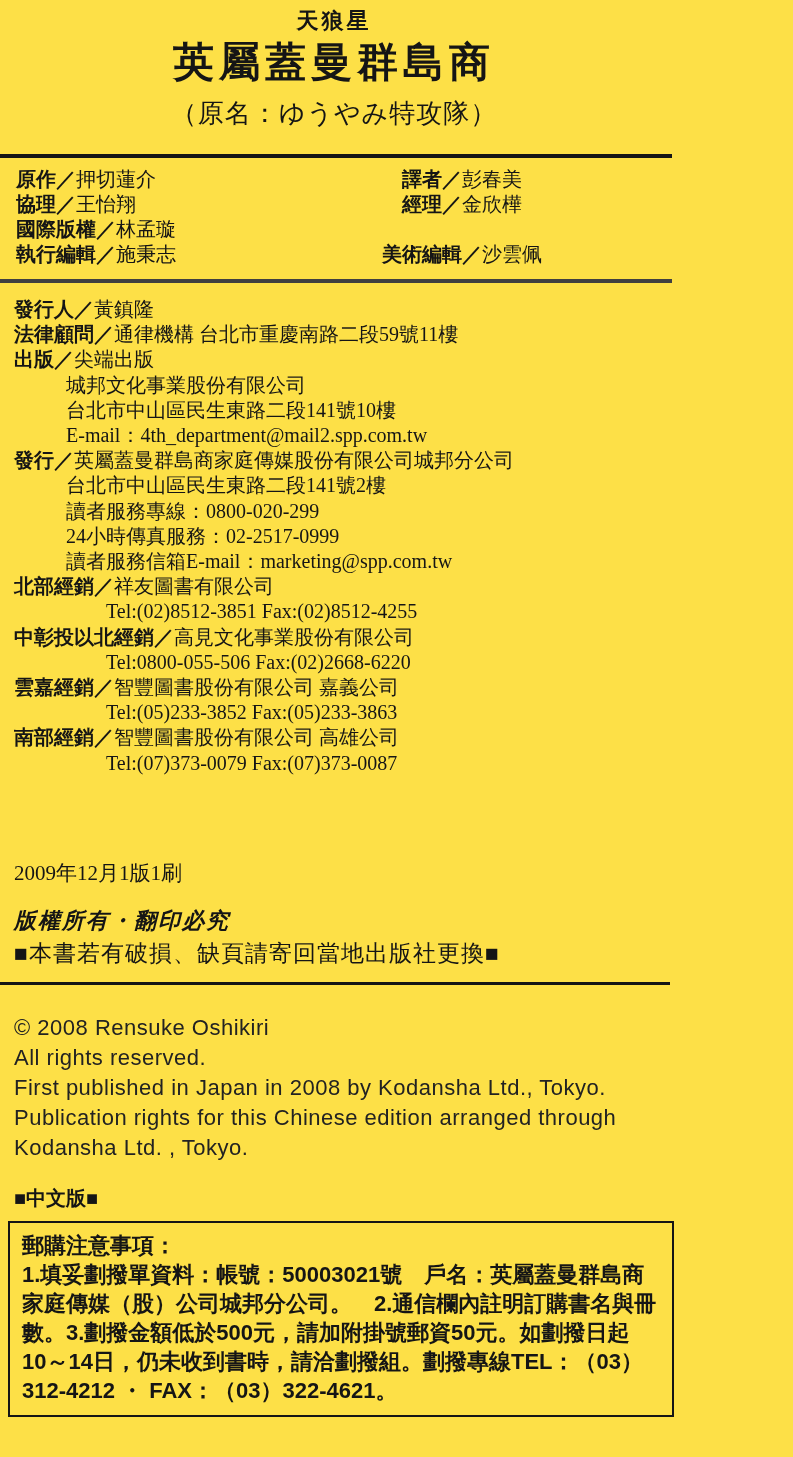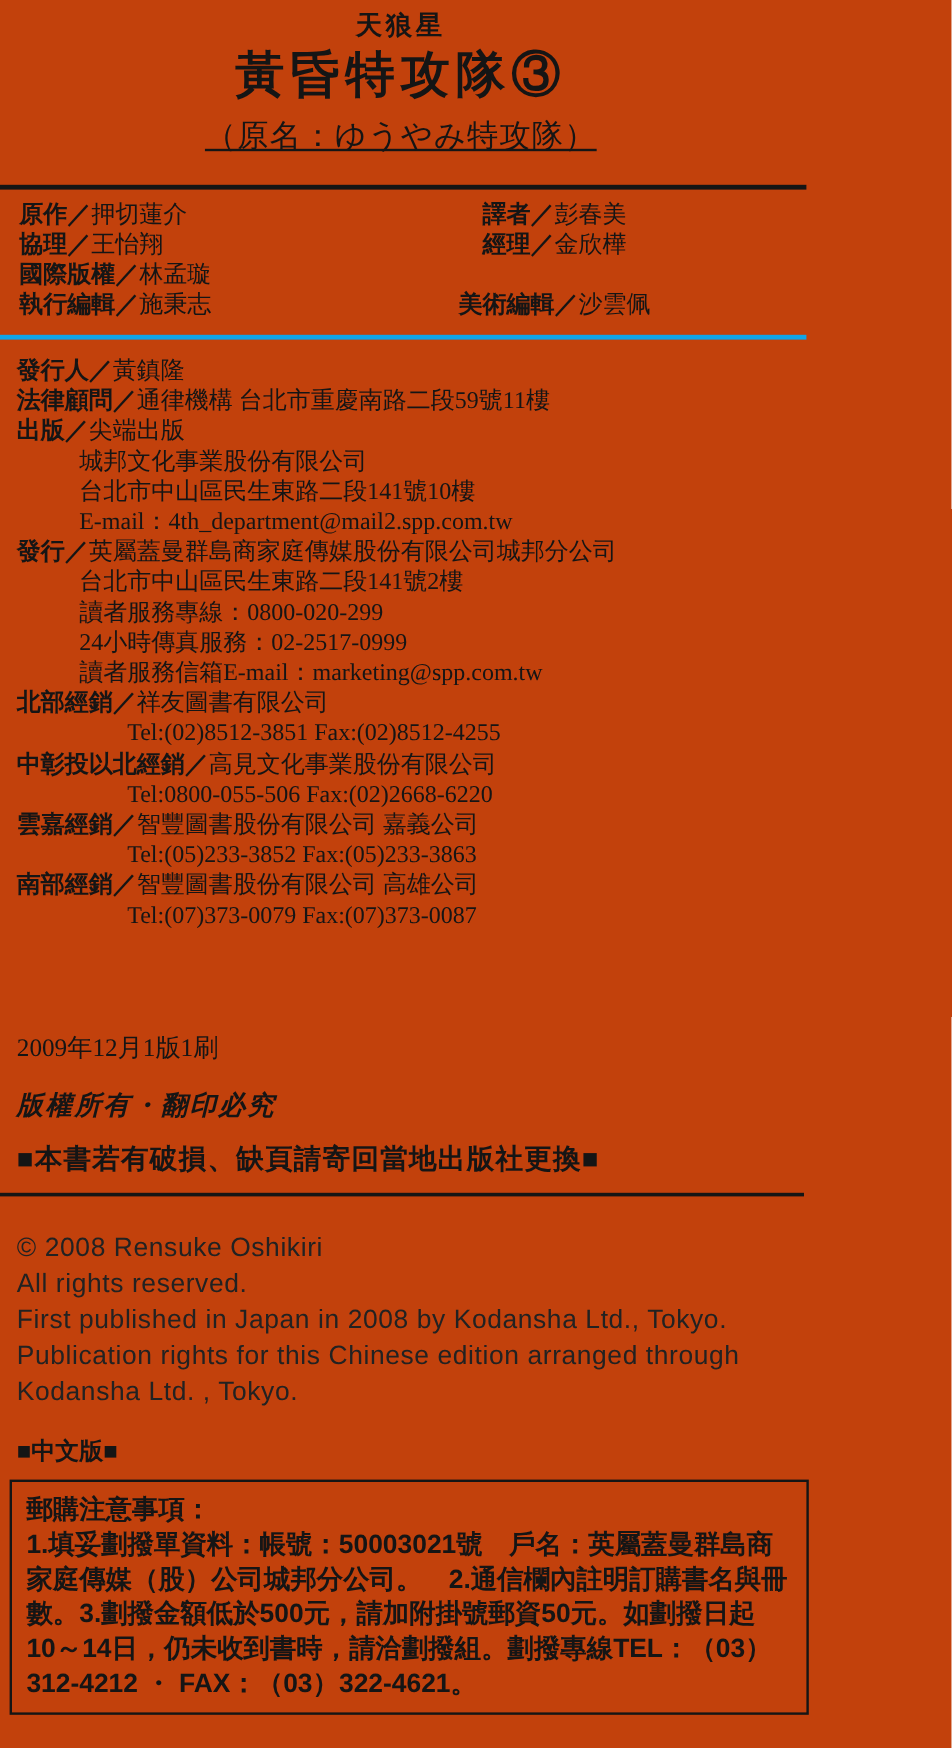--- a/index.html
+++ b/index.html
@@ -1,68 +1,68 @@
 <!DOCTYPE html>
 <html><head>
 <meta charset="utf-8">
 <style>
   html,body{margin:0;padding:0;background:#ffffff;}
   .page{
-    position:relative;width:793px;height:1457px;background:#c2410c;
+    position:relative;width:793px;height:1457px;background:#fde047;
     color:#151515;font-family:"Liberation Sans",sans-serif;
     overflow:hidden;box-sizing:border-box;padding:8px 0 0 14px;
   }
   
   .header{width:640px;text-align:center;}
   .series{font-size:22px;font-weight:700;letter-spacing:3px;line-height:26px;}
   .title{font-size:41px;font-weight:700;letter-spacing:5px;line-height:48px;margin-top:4px;}
-  .original{font-size:26px;font-weight:500;letter-spacing:1px;line-height:34px;margin-top:10px;text-decoration:underline;}
+  .original{font-size:26px;font-weight:500;letter-spacing:1px;line-height:34px;margin-top:10px;}
   
   .staff{
     margin:24px 0 0 -14px;width:672px;box-sizing:border-box;
-    border-top:4px solid #151515;border-bottom:4px solid #0ea5e9;
+    border-top:4px solid #151515;border-bottom:4px solid #404040;
     padding:9px 0 12px 16px;
   }
   .staff-row{display:flex;font-size:20px;line-height:25px;white-space:nowrap;}
   .staff-cell{display:block;}
   .staff-cell.left{width:236px;}
   .staff-cell.right{flex:1;text-align:center;}
   .lbl{font-weight:700;font-family:"Liberation Sans",sans-serif;}
   .val{font-weight:400;font-family:"Liberation Serif",serif;}
   
   .publishing{margin-top:14px;}
   .pub-line{font-size:20px;line-height:25.2px;white-space:nowrap;}
   .pub-line.ind1{padding-left:52px;}
   .pub-line.ind2{padding-left:92px;}
   
   .edition{margin-top:84px;font-size:21px;line-height:26px;font-family:"Liberation Serif",serif;}
   .rights{margin-top:22px;}
   .rights-line1{font-size:22px;font-weight:700;letter-spacing:2px;line-height:26px;font-style:italic;}
-  .rights-line2{font-size:23px;font-weight:700;letter-spacing:1px;line-height:30px;margin-top:16px;}
+  .rights-line2{font-size:23px;font-weight:400;letter-spacing:1px;line-height:30px;margin-top:4px;}
   .rule2{margin:14px 0 0 -14px;width:670px;border:none;border-top:3px solid #151515;height:0;}
   
   .english{margin-top:28px;font-size:22px;line-height:30px;letter-spacing:0.5px;color:#222;}
   .english div{white-space:nowrap;}
   
   .cn-mark{margin-top:20px;font-size:20px;font-weight:700;line-height:30px;}
   .mailbox{
     margin:8px 0 0 -6px;width:666px;box-sizing:border-box;
     border:2px solid #151515;padding:8px 20px 10px 12px;
     font-size:22px;line-height:29px;font-weight:600;
   }
   .mailbox div{white-space:nowrap;}
 </style>
 </head>
 <body>
 
 <div class="page">
 
   <div class="header">
     <div class="series">天狼星</div>
-    <div class="title">黃昏特攻隊③</div>
+    <div class="title">英屬蓋曼群島商</div>
     <div class="original">（原名：ゆうやみ特攻隊）</div>
   </div>
 
   <div class="staff" id="staff-rows">
       <div class="staff-row">
         <div class="staff-cell left"><span class="lbl">原作／</span><span class="val">押切蓮介</span></div>
         <div class="staff-cell right"><span class="lbl">譯者／</span><span class="val">彭春美</span></div>
       </div>
       <div class="staff-row">
         <div class="staff-cell left"><span class="lbl">協理／</span><span class="val">王怡翔</span></div>

